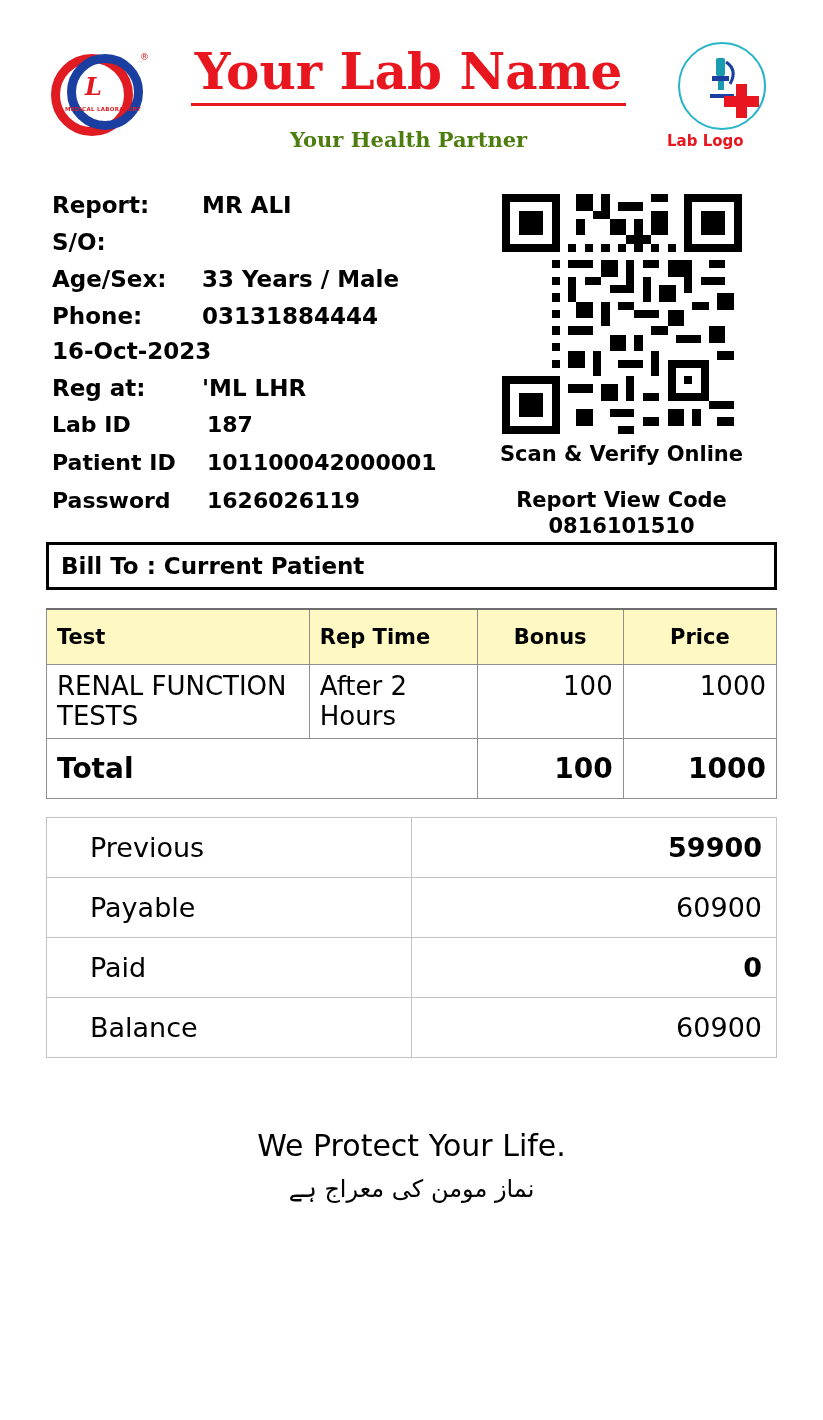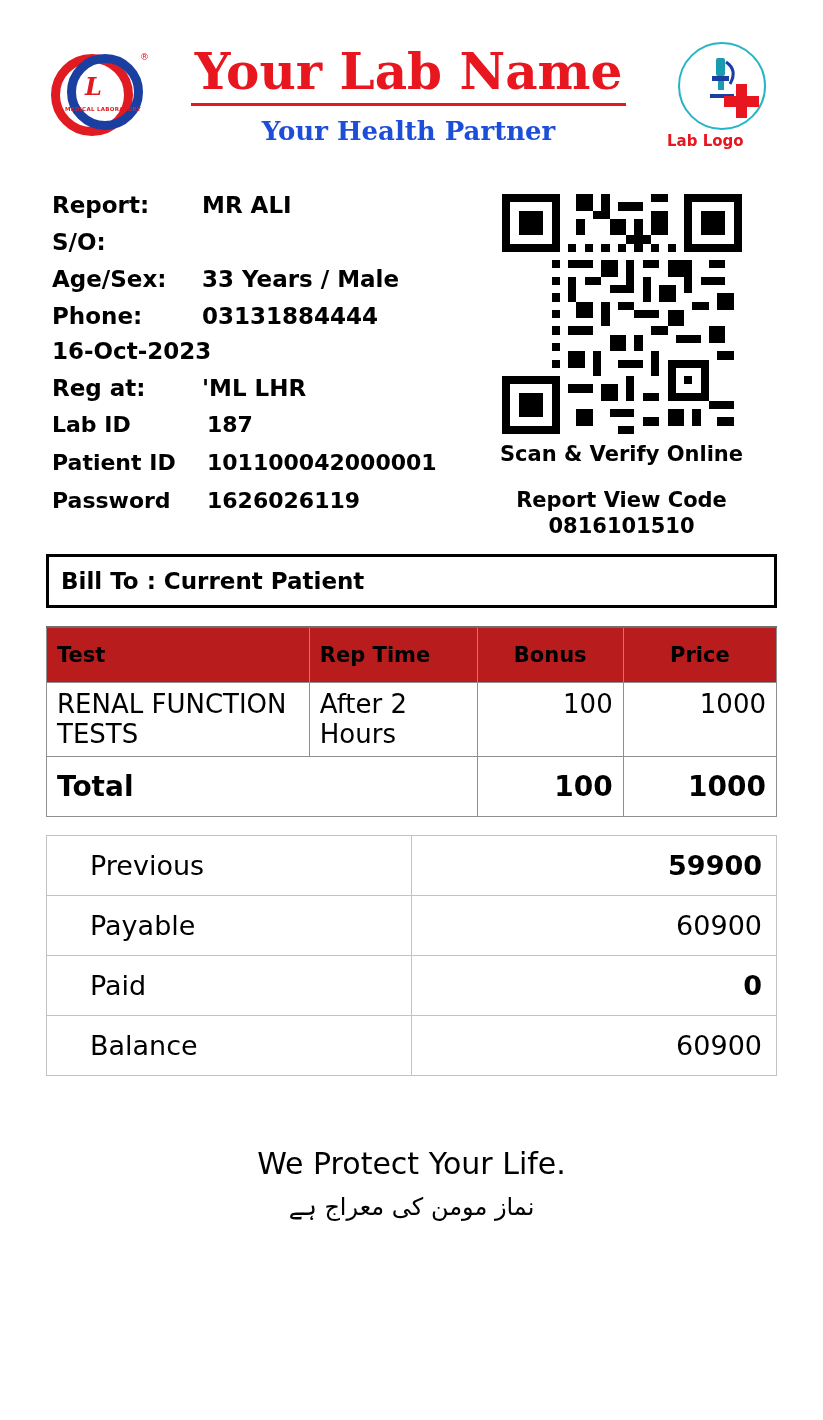--- a/index.html
+++ b/index.html
@@ -92,25 +92,25 @@
     font-weight: bold;
     font-size: 50px;
     color: #e8171f;
     line-height: 1.05;
     letter-spacing: 0px;
     display: inline-block;
     border-bottom: 3px solid #e8171f;
     padding: 0 4px 4px 4px;
   }
   .lab-tag {
-    margin-top: 10px;
+    margin-top: 21px;
     font-family: "DejaVu Serif", serif;
     font-weight: bold;
-    font-size: 26px;
-    color: #1d4ed8;
+    font-size: 21px;
+    color: #4d7c0f;
   }
 
   .logo-right {
     width: 110px;
     flex: 0 0 110px;
     text-align: left;
     padding-top: 2px;
   }
   .logo-right-circle {
     width: 88px; height: 88px;
@@ -181,44 +181,44 @@
     font-weight: bold;
   }
   .rvc-code {
     font-size: 21px;
     font-weight: bold;
     margin-top: 2px;
   }
 
   
   .bill-to {
-    margin-top: 16px;
+    margin-top: 4px;
     border: 3px solid #000;
-    height: 54px;
+    height: 48px;
     display: flex;
     align-items: center;
     padding-left: 12px;
     font-size: 23px;
     font-weight: bold;
   }
 
   
   .tests {
     margin-top: 18px;
     width: 100%;
     border-collapse: collapse;
     table-layout: fixed;
   }
   .tests th, .tests td {
     border: 1px solid #8f8f8f;
     padding: 6px 10px;
     vertical-align: top;
   }
   .tests thead th {
-    background: #b91c1c;
+    background: #fef9c3;
     font-size: 21px;
     font-weight: bold;
     text-align: left;
     height: 55px;
     vertical-align: middle;
     border-top: 2px solid #6e6e6e;
   }
   .tests thead th.num { text-align: center; }
   .tests td {
     font-size: 26px;

